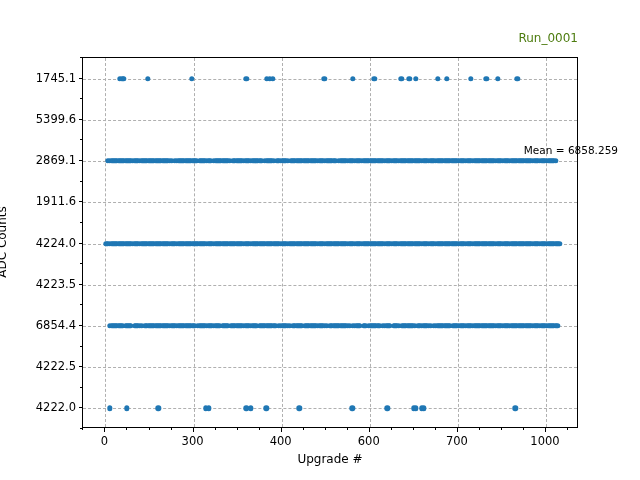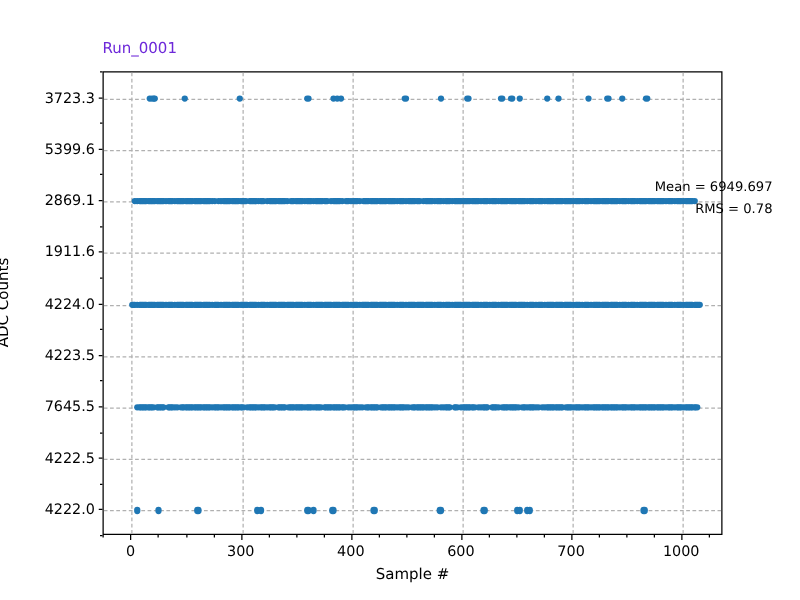--- a/index.html
+++ b/index.html
@@ -17,23 +17,23 @@
     position: relative;
     width: 640px;
     height: 480px;
     background: #ffffff;
   }
   #plot-title {
     position: absolute;
     left: 82px;
     top: 31px;
     width: 496px;
-    text-align: left;
+    text-align: right;
     font-size: 12px;
-    color: #6d28d9;
+    color: #4d7c0f;
   }
   #axes {
     position: absolute;
     left: 82px;
     top: 57px;
     width: 496px;
     height: 371px;
     border: 1.1px solid #000000;
     box-sizing: border-box;
     overflow: hidden;
@@ -925,26 +925,25 @@
       <div class="dot" style="left: 216.284px; top: 350.389px; background: rgb(31, 119, 180);"></div>
       <div class="dot" style="left: 269.144px; top: 350.389px; background: rgb(31, 119, 180);"></div>
       <div class="dot" style="left: 304.384px; top: 350.389px; background: rgb(31, 119, 180);"></div>
       <div class="dot" style="left: 330.813px; top: 350.389px; background: rgb(31, 119, 180);"></div>
       <div class="dot" style="left: 333.016px; top: 350.389px; background: rgb(31, 119, 180);"></div>
       <div class="dot" style="left: 338.742px; top: 350.389px; background: rgb(31, 119, 180);"></div>
       <div class="dot" style="left: 340.504px; top: 350.389px; background: rgb(31, 119, 180);"></div>
       <div class="dot" style="left: 432.128px; top: 350.389px; background: rgb(31, 119, 180);"></div>
     </div>
 
-  <div id="xlabel">Sample #</div>
+  <div id="xlabel">Upgrade #</div>
   <div id="ylabel">ADC Counts</div>
 
   <div id="stats">
-      <div>Mean = 6949.697</div>
-      <div>RMS = 0.78</div>
+      <div>Mean = 6858.259</div>
     </div>
 
 <div class="tick-mark-x" style="left: 104.465px; top: 428px;"></div>
     <div class="xtick-label" style="left: 104.465px; top: 434px;">0</div>
     <div class="tick-mark-x" style="left: 192.565px; top: 428px;"></div>
     <div class="xtick-label" style="left: 192.565px; top: 434px;">300</div>
     <div class="tick-mark-x" style="left: 280.664px; top: 428px;"></div>
     <div class="xtick-label" style="left: 280.664px; top: 434px;">400</div>
     <div class="tick-mark-x" style="left: 368.764px; top: 428px;"></div>
     <div class="xtick-label" style="left: 368.764px; top: 434px;">600</div>
@@ -967,33 +966,33 @@
     <div class="tick-mark-x minor" style="left: 434.838px; top: 428px;"></div>
     <div class="tick-mark-x minor" style="left: 478.888px; top: 428px;"></div>
     <div class="tick-mark-x minor" style="left: 500.913px; top: 428px;"></div>
     <div class="tick-mark-x minor" style="left: 522.938px; top: 428px;"></div>
     <div class="tick-mark-x minor" style="left: 566.988px; top: 428px;"></div>
     <div class="tick-mark-y" style="left: 78.5px; top: 407.389px;"></div>
     <div class="ytick-label" style="right: 564px; top: 407.389px;">4222.0</div>
     <div class="tick-mark-y" style="left: 78.5px; top: 366.167px;"></div>
     <div class="ytick-label" style="right: 564px; top: 366.167px;">4222.5</div>
     <div class="tick-mark-y" style="left: 78.5px; top: 324.944px;"></div>
-    <div class="ytick-label" style="right: 564px; top: 324.944px;">7645.5</div>
+    <div class="ytick-label" style="right: 564px; top: 324.944px;">6854.4</div>
     <div class="tick-mark-y" style="left: 78.5px; top: 283.722px;"></div>
     <div class="ytick-label" style="right: 564px; top: 283.722px;">4223.5</div>
     <div class="tick-mark-y" style="left: 78.5px; top: 242.5px;"></div>
     <div class="ytick-label" style="right: 564px; top: 242.5px;">4224.0</div>
     <div class="tick-mark-y" style="left: 78.5px; top: 201.278px;"></div>
     <div class="ytick-label" style="right: 564px; top: 201.278px;">1911.6</div>
     <div class="tick-mark-y" style="left: 78.5px; top: 160.056px;"></div>
     <div class="ytick-label" style="right: 564px; top: 160.056px;">2869.1</div>
     <div class="tick-mark-y" style="left: 78.5px; top: 118.833px;"></div>
     <div class="ytick-label" style="right: 564px; top: 118.833px;">5399.6</div>
     <div class="tick-mark-y" style="left: 78.5px; top: 77.6111px;"></div>
-    <div class="ytick-label" style="right: 564px; top: 77.6111px;">3723.3</div>
+    <div class="ytick-label" style="right: 564px; top: 77.6111px;">1745.1</div>
     <div class="tick-mark-y minor" style="left: 80px; top: 428px;"></div>
     <div class="tick-mark-y minor" style="left: 80px; top: 386.778px;"></div>
     <div class="tick-mark-y minor" style="left: 80px; top: 345.556px;"></div>
     <div class="tick-mark-y minor" style="left: 80px; top: 304.333px;"></div>
     <div class="tick-mark-y minor" style="left: 80px; top: 263.111px;"></div>
     <div class="tick-mark-y minor" style="left: 80px; top: 221.889px;"></div>
     <div class="tick-mark-y minor" style="left: 80px; top: 180.667px;"></div>
     <div class="tick-mark-y minor" style="left: 80px; top: 139.444px;"></div>
     <div class="tick-mark-y minor" style="left: 80px; top: 98.2222px;"></div>
     <div class="tick-mark-y minor" style="left: 80px; top: 57px;"></div>

